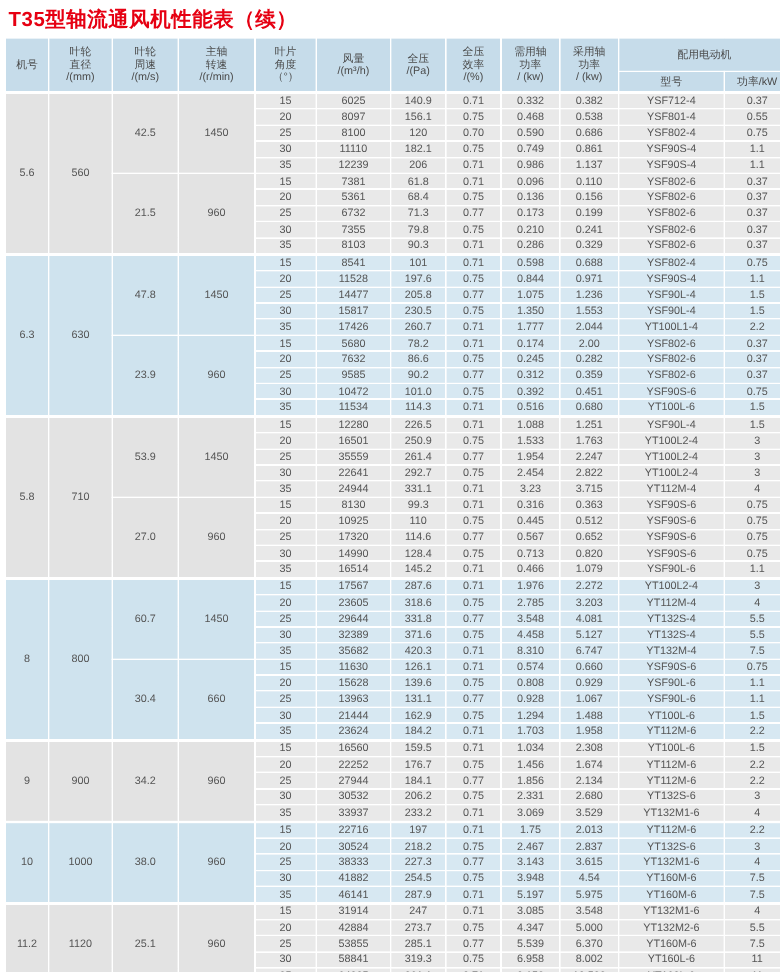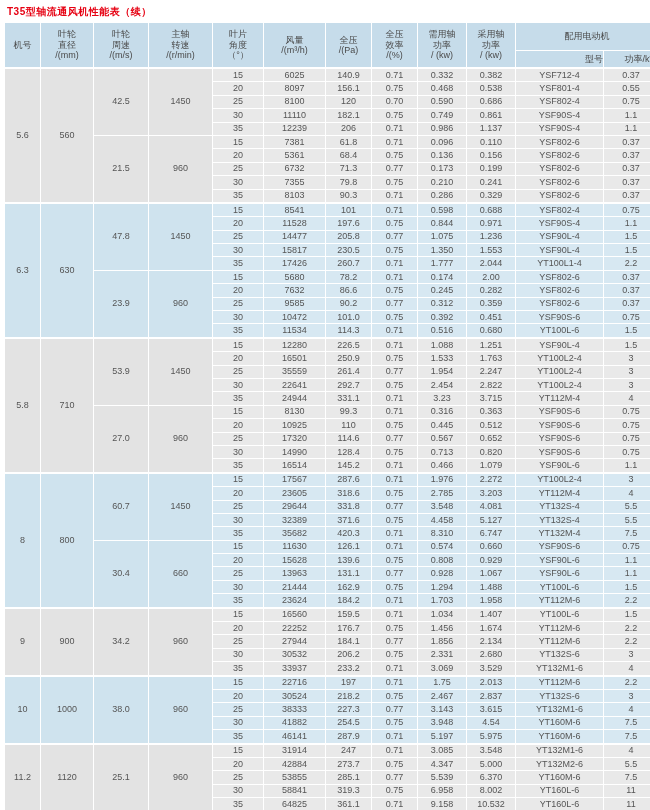--- a/index.html
+++ b/index.html
@@ -5,21 +5,21 @@
   html, body {
     margin: 0; padding: 0;
     background: #ffffff;
     width: 650px; height: 810px;
     overflow: hidden;
     font-family: "Liberation Sans", "DejaVu Sans", sans-serif;
   }
   .page { width: 650px; height: 810px; }
   .title {
     color: var(--red, #e60012);
-    font-size: 10px;
+    font-size: 17px;
     font-weight: bold;
     padding: 5px 0 3px 7px;
     letter-spacing: 0.5px;
   }
   table.perf {
     border-collapse: collapse;
     table-layout: fixed;
     width: 643px;
     margin-left: 4px;
   }
@@ -33,21 +33,21 @@
   }
   table.perf thead th {
     background: var(--header-bg, #c6dcea);
     font-weight: normal;
     font-size: 9px;
     line-height: 1.15;
     white-space: pre-line;
     color: #4a4a4a;
   }
   table.perf thead tr.h1 th { height: 27px; }
-  table.perf thead tr.h2 th { height: 16px; text-align: right; }
+  table.perf thead tr.h2 th { height: 16px; }
   table.perf tbody td {
     font-size: 9px;
     height: 12.4px;
     line-height: 1;
     white-space: nowrap;
   }
   tr.gray td { background: var(--gray-row, #e9e9e9); }
   tr.blue td { background: var(--blue-row, #d6e8f2); }
   tr.gray td.merged { background: var(--gray-merged, #e4e4e4); }
   tr.blue td.merged { background: var(--blue-merged, #cfe3ee); }
@@ -550,21 +550,21 @@
         <tr class="gray group-start">
           <td rowspan="5" class="merged">9</td>
           <td rowspan="5" class="merged">900</td>
           <td rowspan="5" class="merged">34.2</td>
           <td rowspan="5" class="merged">960</td>
           <td>15</td>
           <td>16560</td>
           <td>159.5</td>
           <td>0.71</td>
           <td>1.034</td>
-          <td>1.407</td>
+          <td>2.308</td>
           <td>YT100L-6</td>
           <td>1.5</td>
         </tr>
         <tr class="gray">
           <td>20</td>
           <td>22252</td>
           <td>176.7</td>
           <td>0.75</td>
           <td>1.456</td>
           <td>1.674</td>

